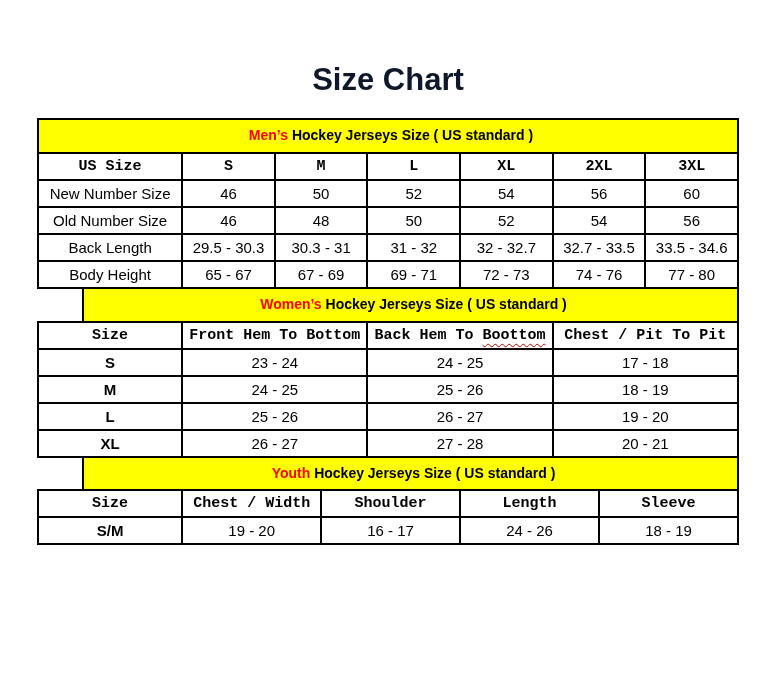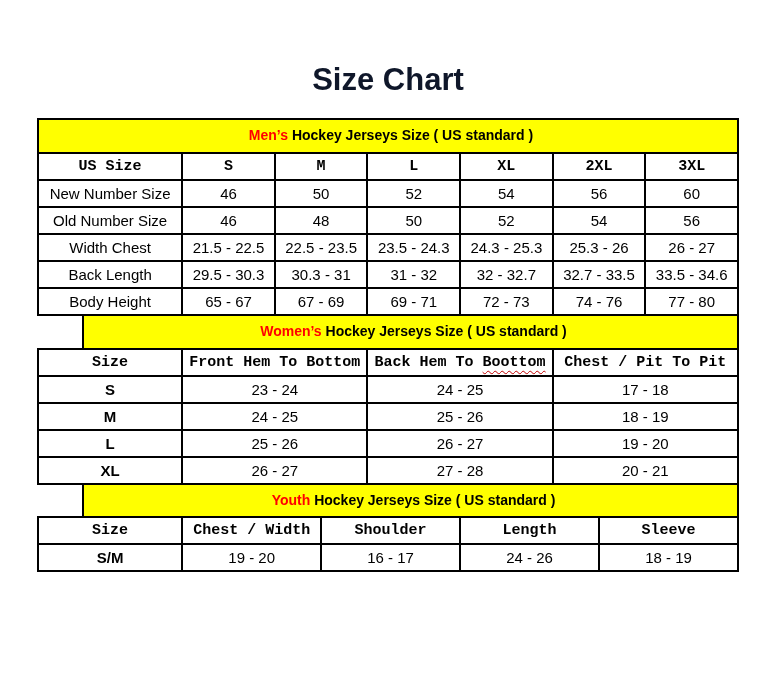--- a/index.html
+++ b/index.html
@@ -103,29 +103,20 @@
           <tr>
             <td>Old Number Size</td>
             <td>46</td>
             <td>48</td>
             <td>50</td>
             <td>52</td>
             <td>54</td>
             <td>56</td>
           </tr>
           <tr>
-            <td>Width Chest</td>
-            <td>21.5 - 22.5</td>
-            <td>22.5 - 23.5</td>
-            <td>23.5 - 24.3</td>
-            <td>24.3 - 25.3</td>
-            <td>25.3 - 26</td>
-            <td>26 - 27</td>
-          </tr>
-          <tr>
             <td>Back Length</td>
             <td>29.5 - 30.3</td>
             <td>30.3 - 31</td>
             <td>31 - 32</td>
             <td>32 - 32.7</td>
             <td>32.7 - 33.5</td>
             <td>33.5 - 34.6</td>
           </tr>
           <tr>
             <td>Body Height</td>

